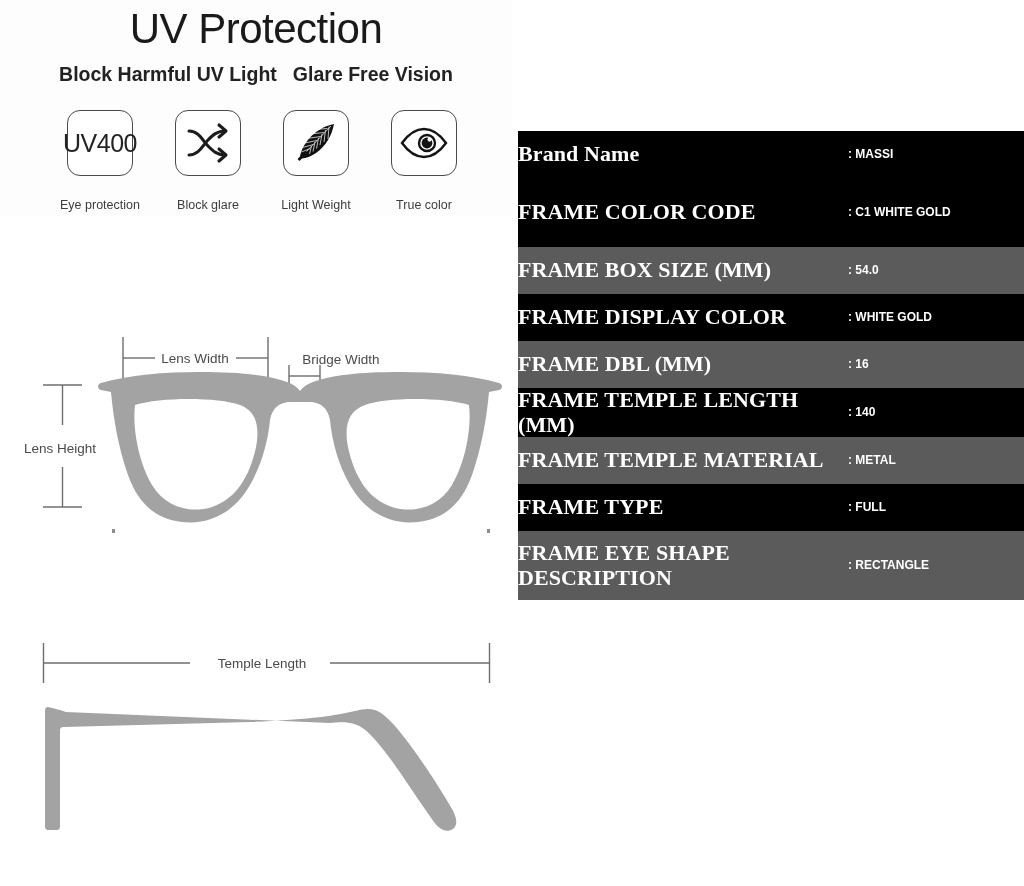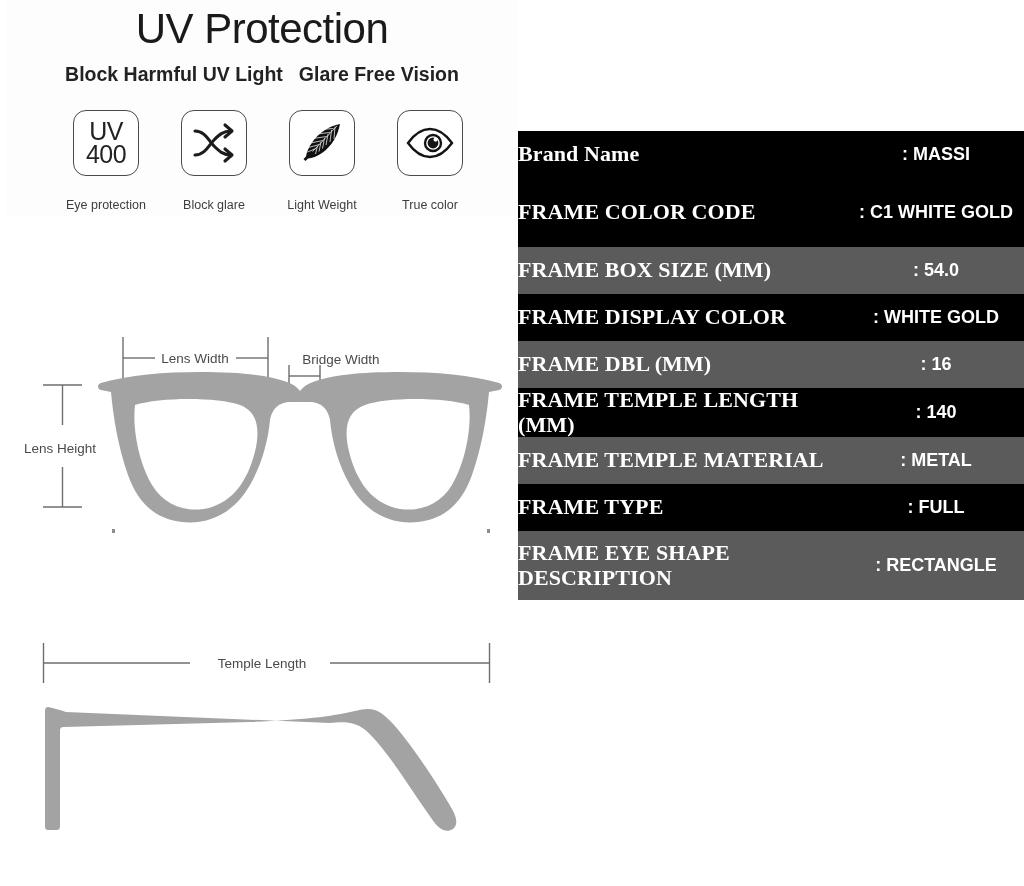--- a/index.html
+++ b/index.html
@@ -21,21 +21,21 @@
     position: absolute;
     left: 0;
     top: 0;
     width: 512px;
     height: 886px;
   }
 
   
   #uv-banner {
     position: absolute;
-    left: 6px;
+    left: 0;
     top: 0;
     width: 512px;
     height: 215px;
     background: #fdfdfd;
   }
   #uv-title {
     position: absolute;
     left: 0;
     top: 4px;
     width: 512px;
@@ -89,21 +89,21 @@
     box-sizing: border-box;
   }
   .feature-label {
     margin-top: 22px;
     font-size: 12.5px;
     color: #3d3d3d;
     white-space: nowrap;
   }
   .uv400-text {
     display: flex;
-    flex-direction: column;
+    flex-direction: row;
     align-items: center;
     line-height: 0.92;
     font-size: 25px;
     color: #232323;
     font-weight: 400;
     letter-spacing: -0.5px;
   }
 
   
   #front-diagram {
@@ -154,23 +154,22 @@
     padding-left: 9px;
     padding-right: 4px;
     font-size: 22px;
     letter-spacing: 0.1px;
     line-height: 1.12;
     font-family: Liberation Serif, serif;
   }
   td.cell-value {
     padding-left: 0px;
     padding-right: 6px;
-    font-size: 18px;
+    font-size: 12px;
     line-height: 1.16;
-    text-align: center;
   }
   tr.r-tall td { height: 69px; }
   tr.r-norm td { height: 47px; }
 </style>
 </head>
 <body>
 
 <div id="left-panel">
 
   <div id="uv-banner">

